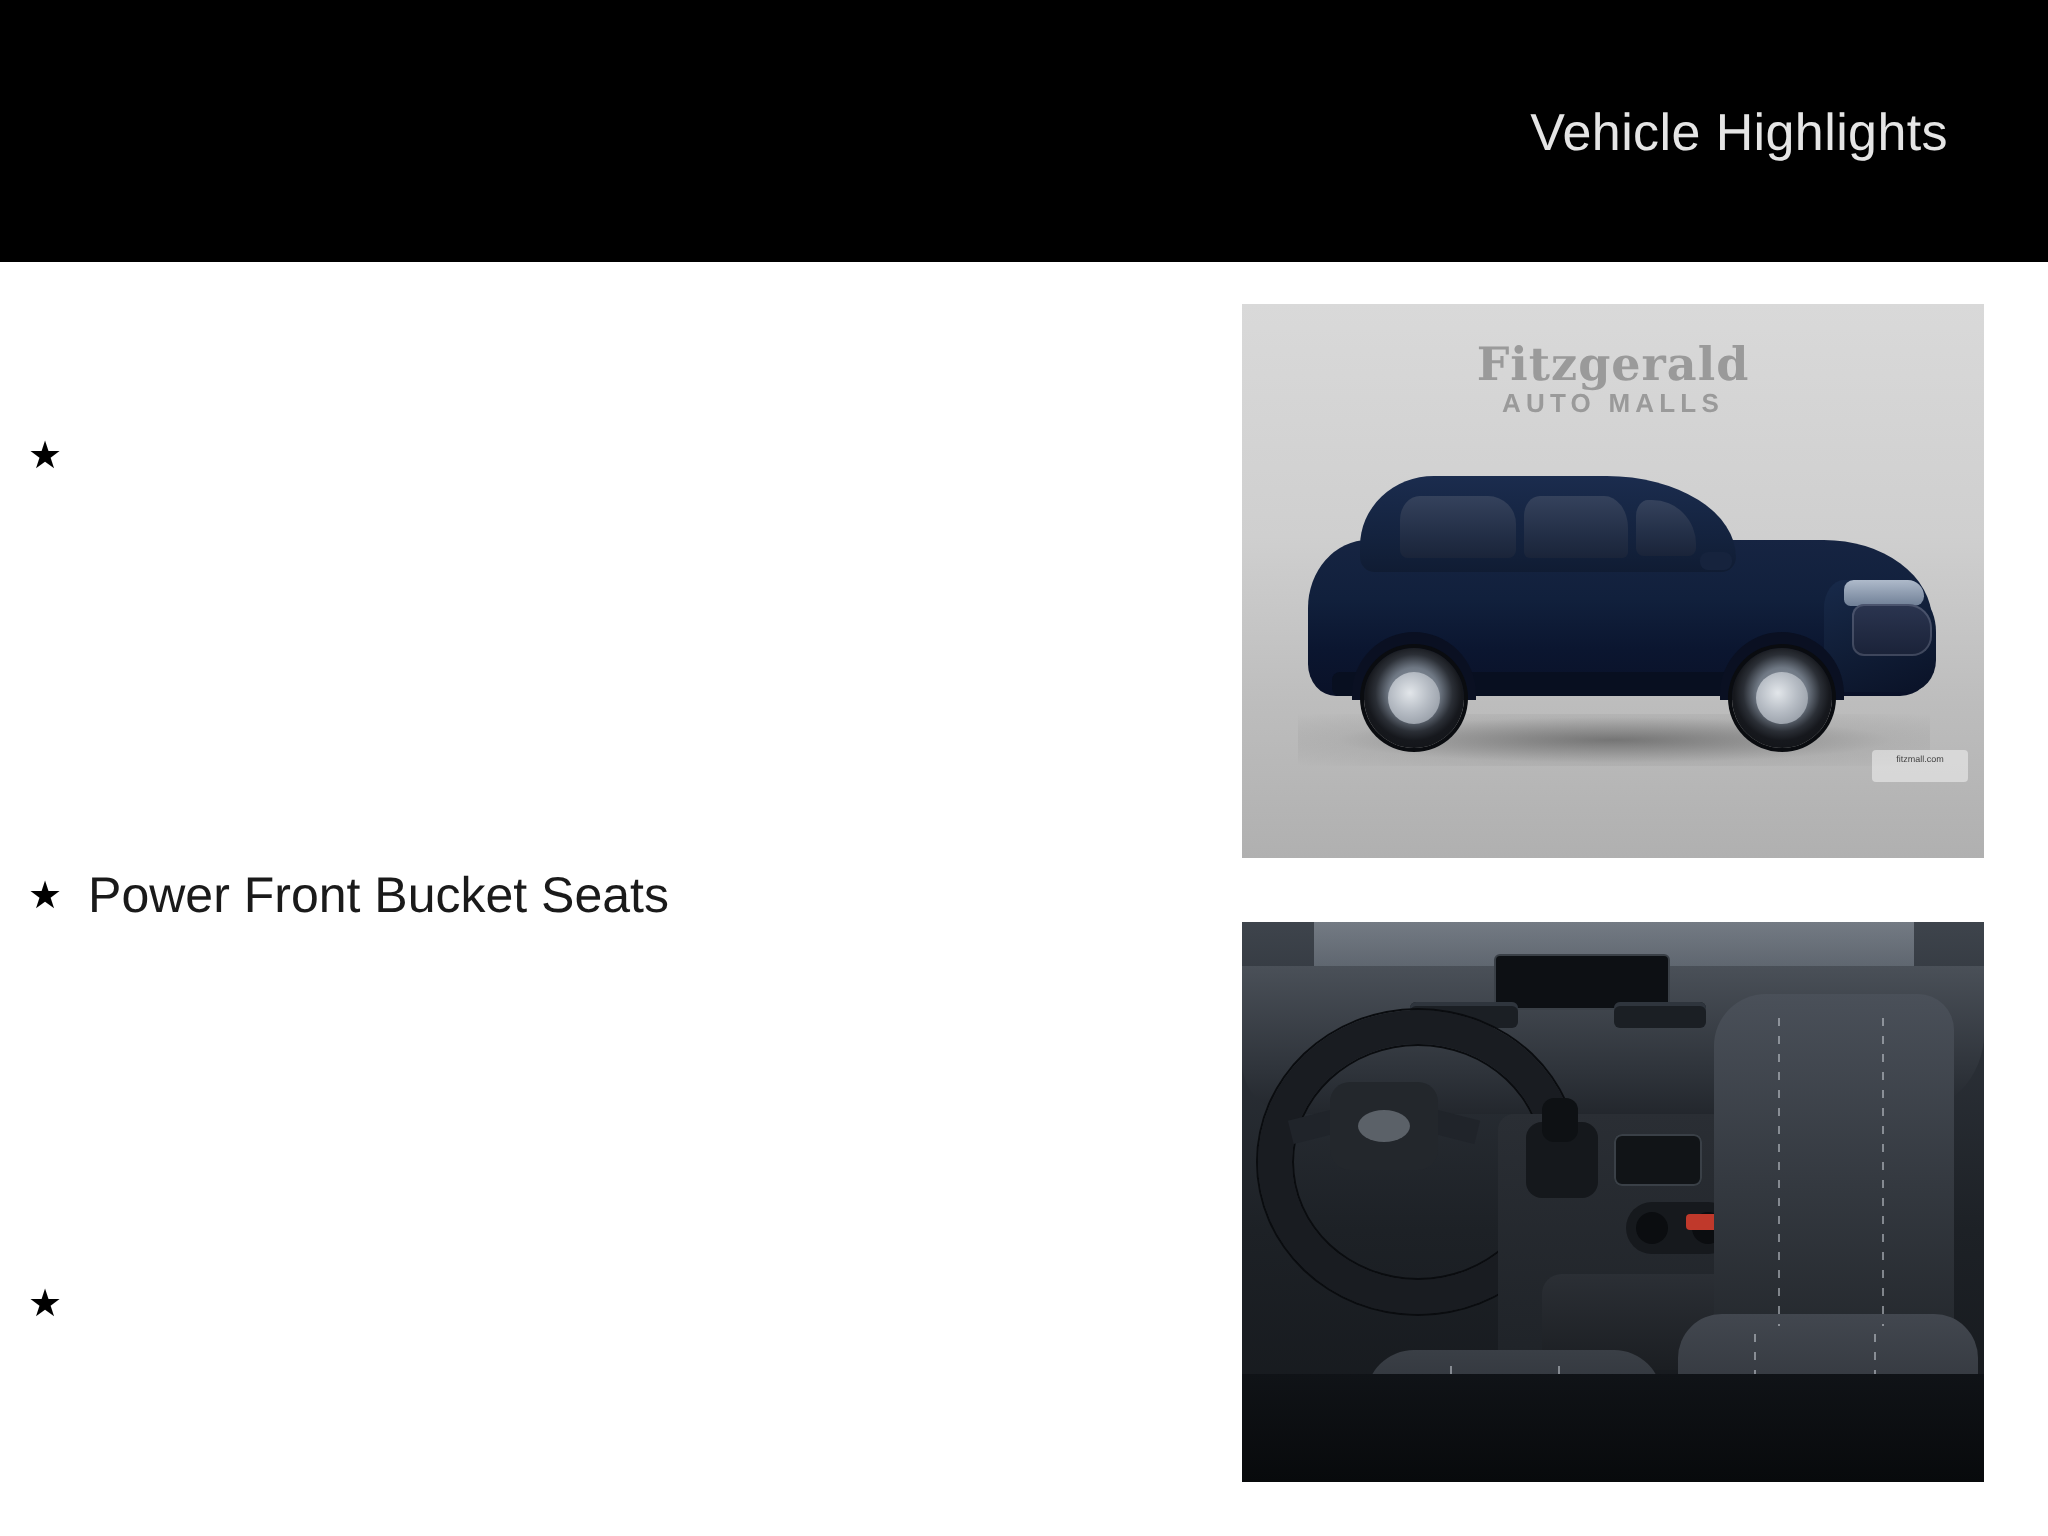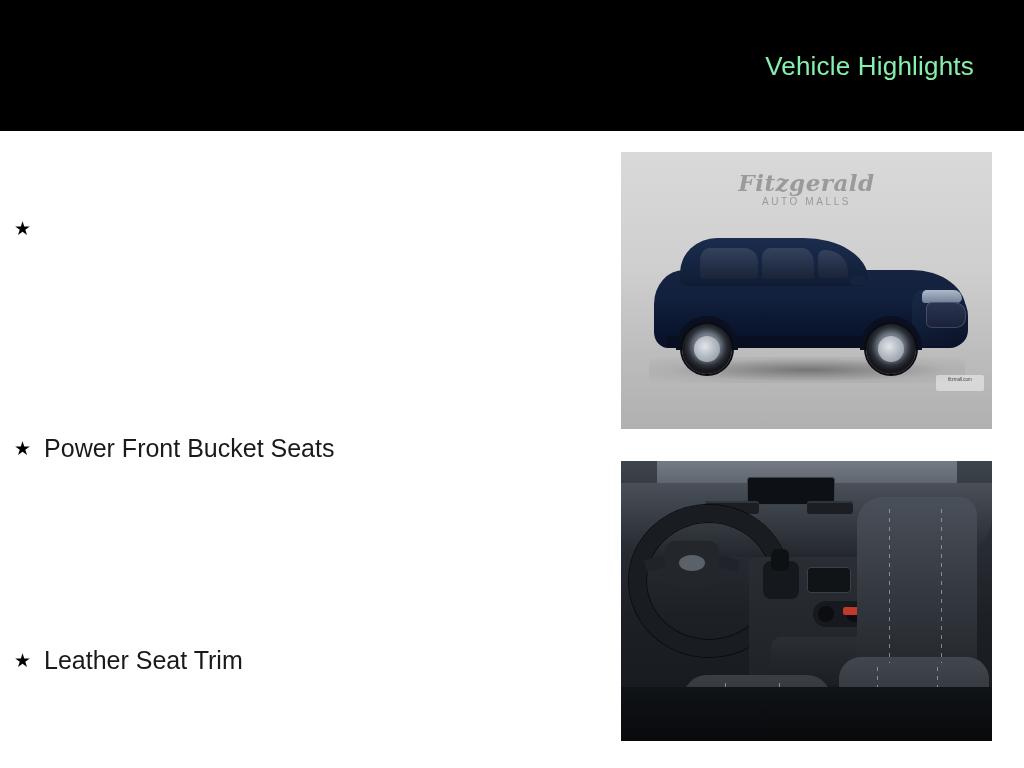--- a/index.html
+++ b/index.html
@@ -21,21 +21,21 @@
     left: 0;
     top: 0;
     width: 1024px;
     height: 131px;
     background: #000000;
   }
   .header-title {
     position: absolute;
     right: 50px;
     top: 50px;
-    color: #86efac;
+    color: #e5e5e5;
     font-size: 26px;
     line-height: 32px;
     letter-spacing: 0.2px;
     white-space: nowrap;
   }
 
   
   .features {
     position: absolute;
     left: 0;
@@ -93,30 +93,30 @@
     position: absolute;
     left: 0;
     top: 18px;
     width: 371px;
     text-align: center;
     color: #9a9a9a;
     pointer-events: none;
   }
   .wm-main {
     font-family: "DejaVu Serif", serif;
-    font-style: italic;
     font-weight: bold;
     font-size: 23px;
     letter-spacing: 0.5px;
     line-height: 26px;
   }
   .wm-sub {
-    font-size: 10px;
+    font-size: 13px;
     letter-spacing: 2.6px;
     line-height: 12px;
+    font-weight: bold;
   }
   .floor-shadow {
     position: absolute;
     left: 28px;
     top: 205px;
     width: 316px;
     height: 26px;
     background: radial-gradient(ellipse at 50% 50%, rgba(60,60,60,0.55) 0%, rgba(120,120,120,0.15) 62%, rgba(160,160,160,0) 100%);
   }
   .suv {
@@ -440,21 +440,20 @@
     <span class="bullet">★</span>
   </div>
 
   <div class="feature-item i1">
     <span class="bullet">★</span>
     <span class="feature-label">Power Front Bucket Seats</span>
   </div>
 
   <div class="feature-item i2">
     <span class="bullet">★</span>
-    <span class="feature-label">Leather Seat Trim</span>
   </div>
 
 </div>
 
 <div class="photo photo-exterior">
   <div class="wm">
     <div class="wm-main">Fitzgerald</div>
     <div class="wm-sub">AUTO MALLS</div>
   </div>
 

